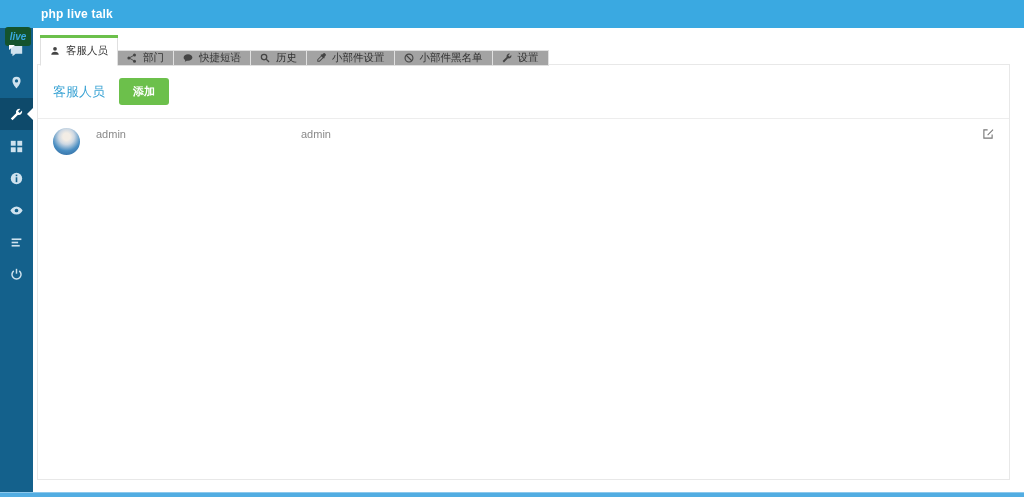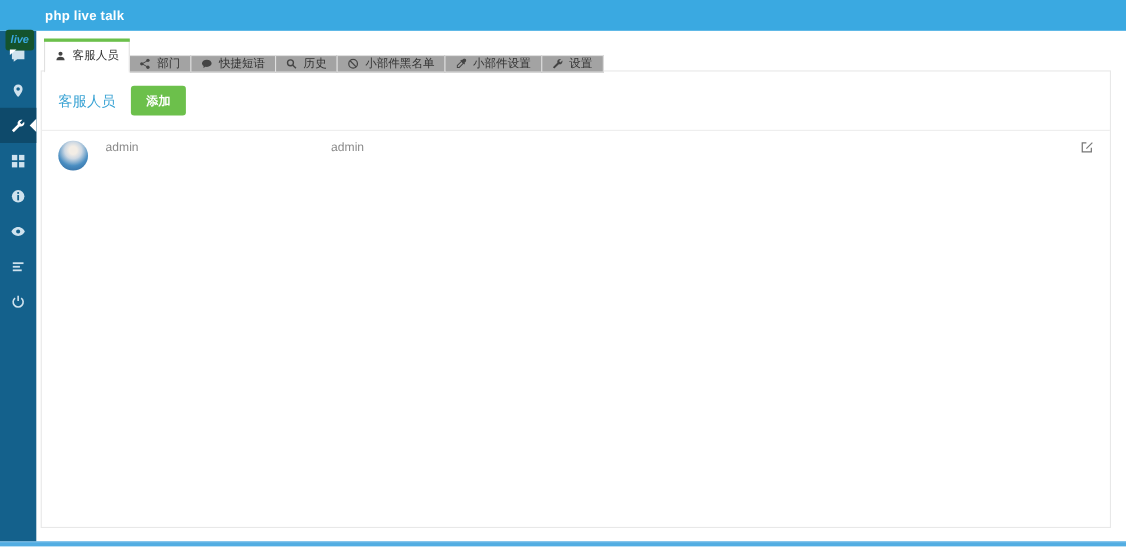--- a/index.html
+++ b/index.html
@@ -155,31 +155,31 @@
       <span>快捷短语</span>
     </div>
     <div class="tab">
       <svg viewBox="0 0 16 16" fill="none" stroke="currentColor" stroke-width="2">
           <circle cx="6.5" cy="6.5" r="4.3"></circle>
           <path d="M10 10l4.5 4.5"></path>
         </svg>
       <span>历史</span>
     </div>
     <div class="tab">
+      <svg viewBox="0 0 16 16" fill="currentColor">
+          <path d="M14.9 1.1a2.6 2.6 0 0 0-3.7 0L9.4 2.9l-.9-.9-1.3 1.3.9.9-6 6V14h3.8l6-6 .9.9 1.3-1.3-.9-.9 1.7-1.8a2.6 2.6 0 0 0 0-3.8zM5.2 12.5H3.5v-1.7l5.3-5.3 1.7 1.7z"></path>
+        </svg>
+      <span>小部件设置</span>
+    </div>
+    <div class="tab">
       <svg viewBox="0 0 16 16" fill="none" stroke="currentColor" stroke-width="1.8">
           <circle cx="8" cy="8" r="6.3"></circle>
           <path d="M3.6 3.6l8.8 8.8"></path>
         </svg>
       <span>小部件黑名单</span>
-    </div>
-    <div class="tab">
-      <svg viewBox="0 0 16 16" fill="currentColor">
-          <path d="M14.9 1.1a2.6 2.6 0 0 0-3.7 0L9.4 2.9l-.9-.9-1.3 1.3.9.9-6 6V14h3.8l6-6 .9.9 1.3-1.3-.9-.9 1.7-1.8a2.6 2.6 0 0 0 0-3.8zM5.2 12.5H3.5v-1.7l5.3-5.3 1.7 1.7z"></path>
-        </svg>
-      <span>小部件设置</span>
     </div>
     <div class="tab">
       <svg viewBox="0 0 16 16" fill="currentColor">
           <path d="M14.8 3.2l-2.9 2.9-2-2 2.9-2.9a4.2 4.2 0 0 0-5.3 5.2L1 12.9 3.1 15l6.5-6.5a4.2 4.2 0 0 0 5.2-5.3z"></path>
         </svg>
       <span>设置</span>
     </div>
   </div>
 
   <div class="panel">

